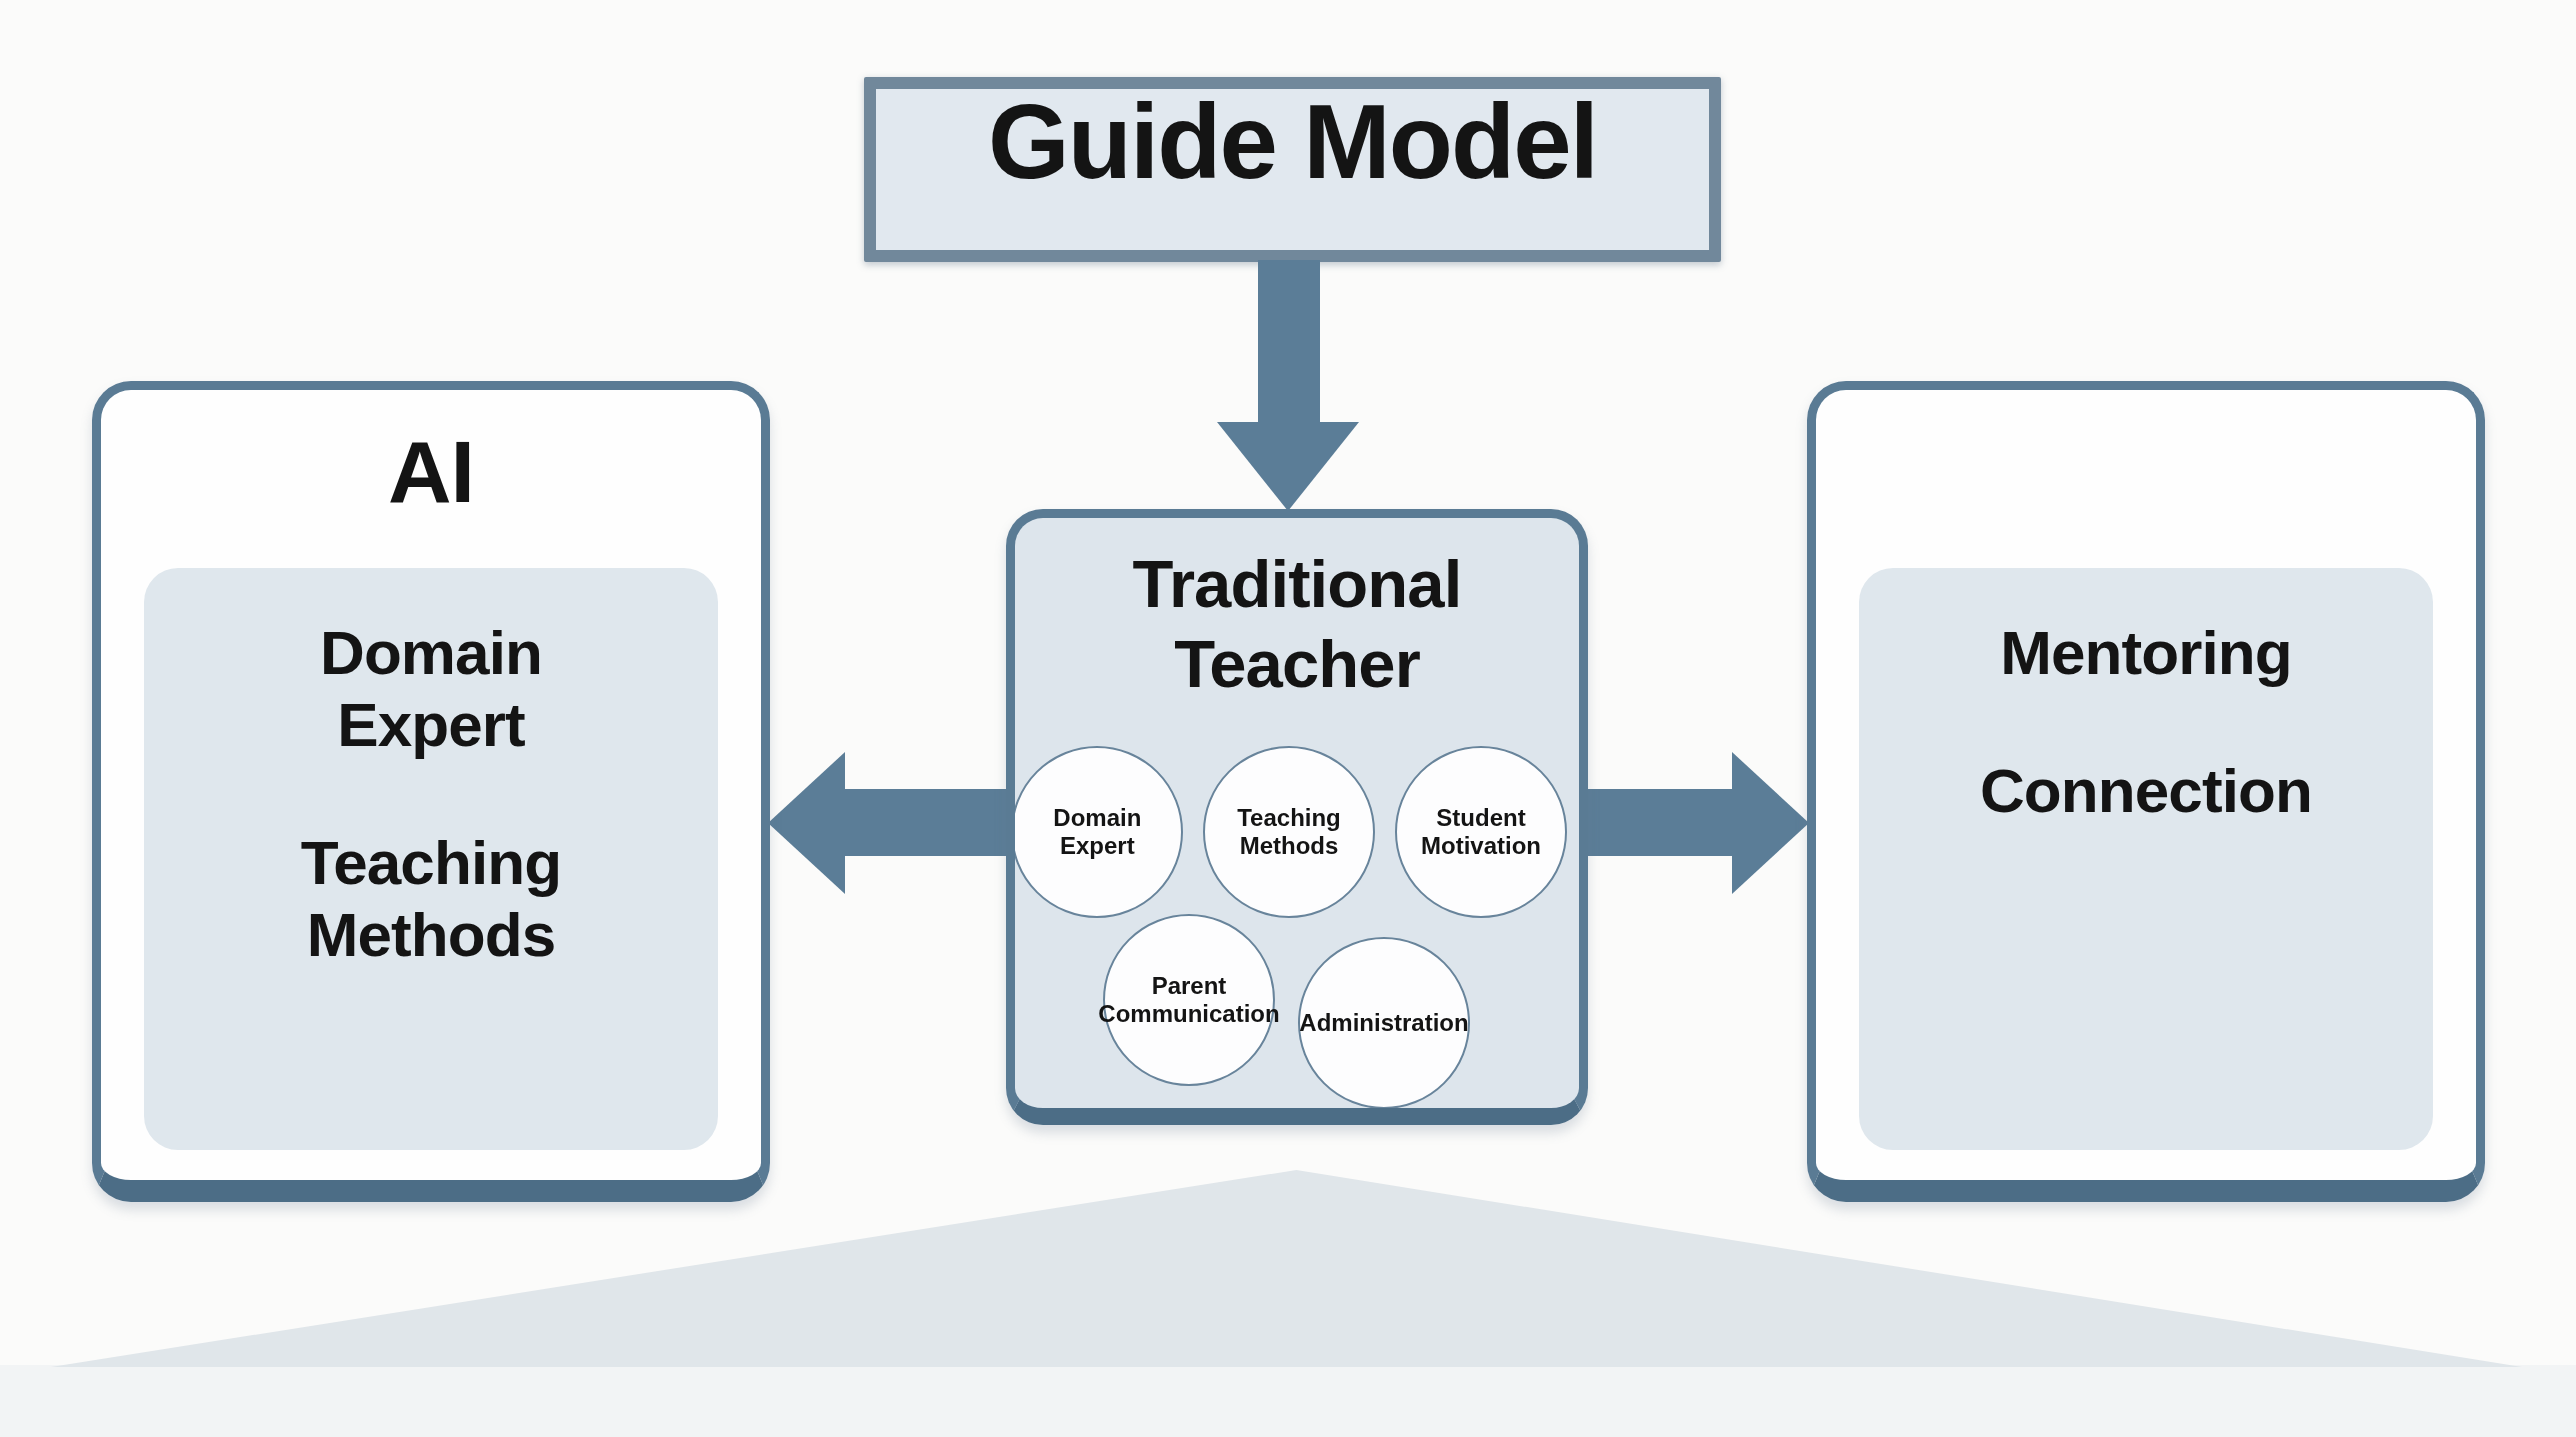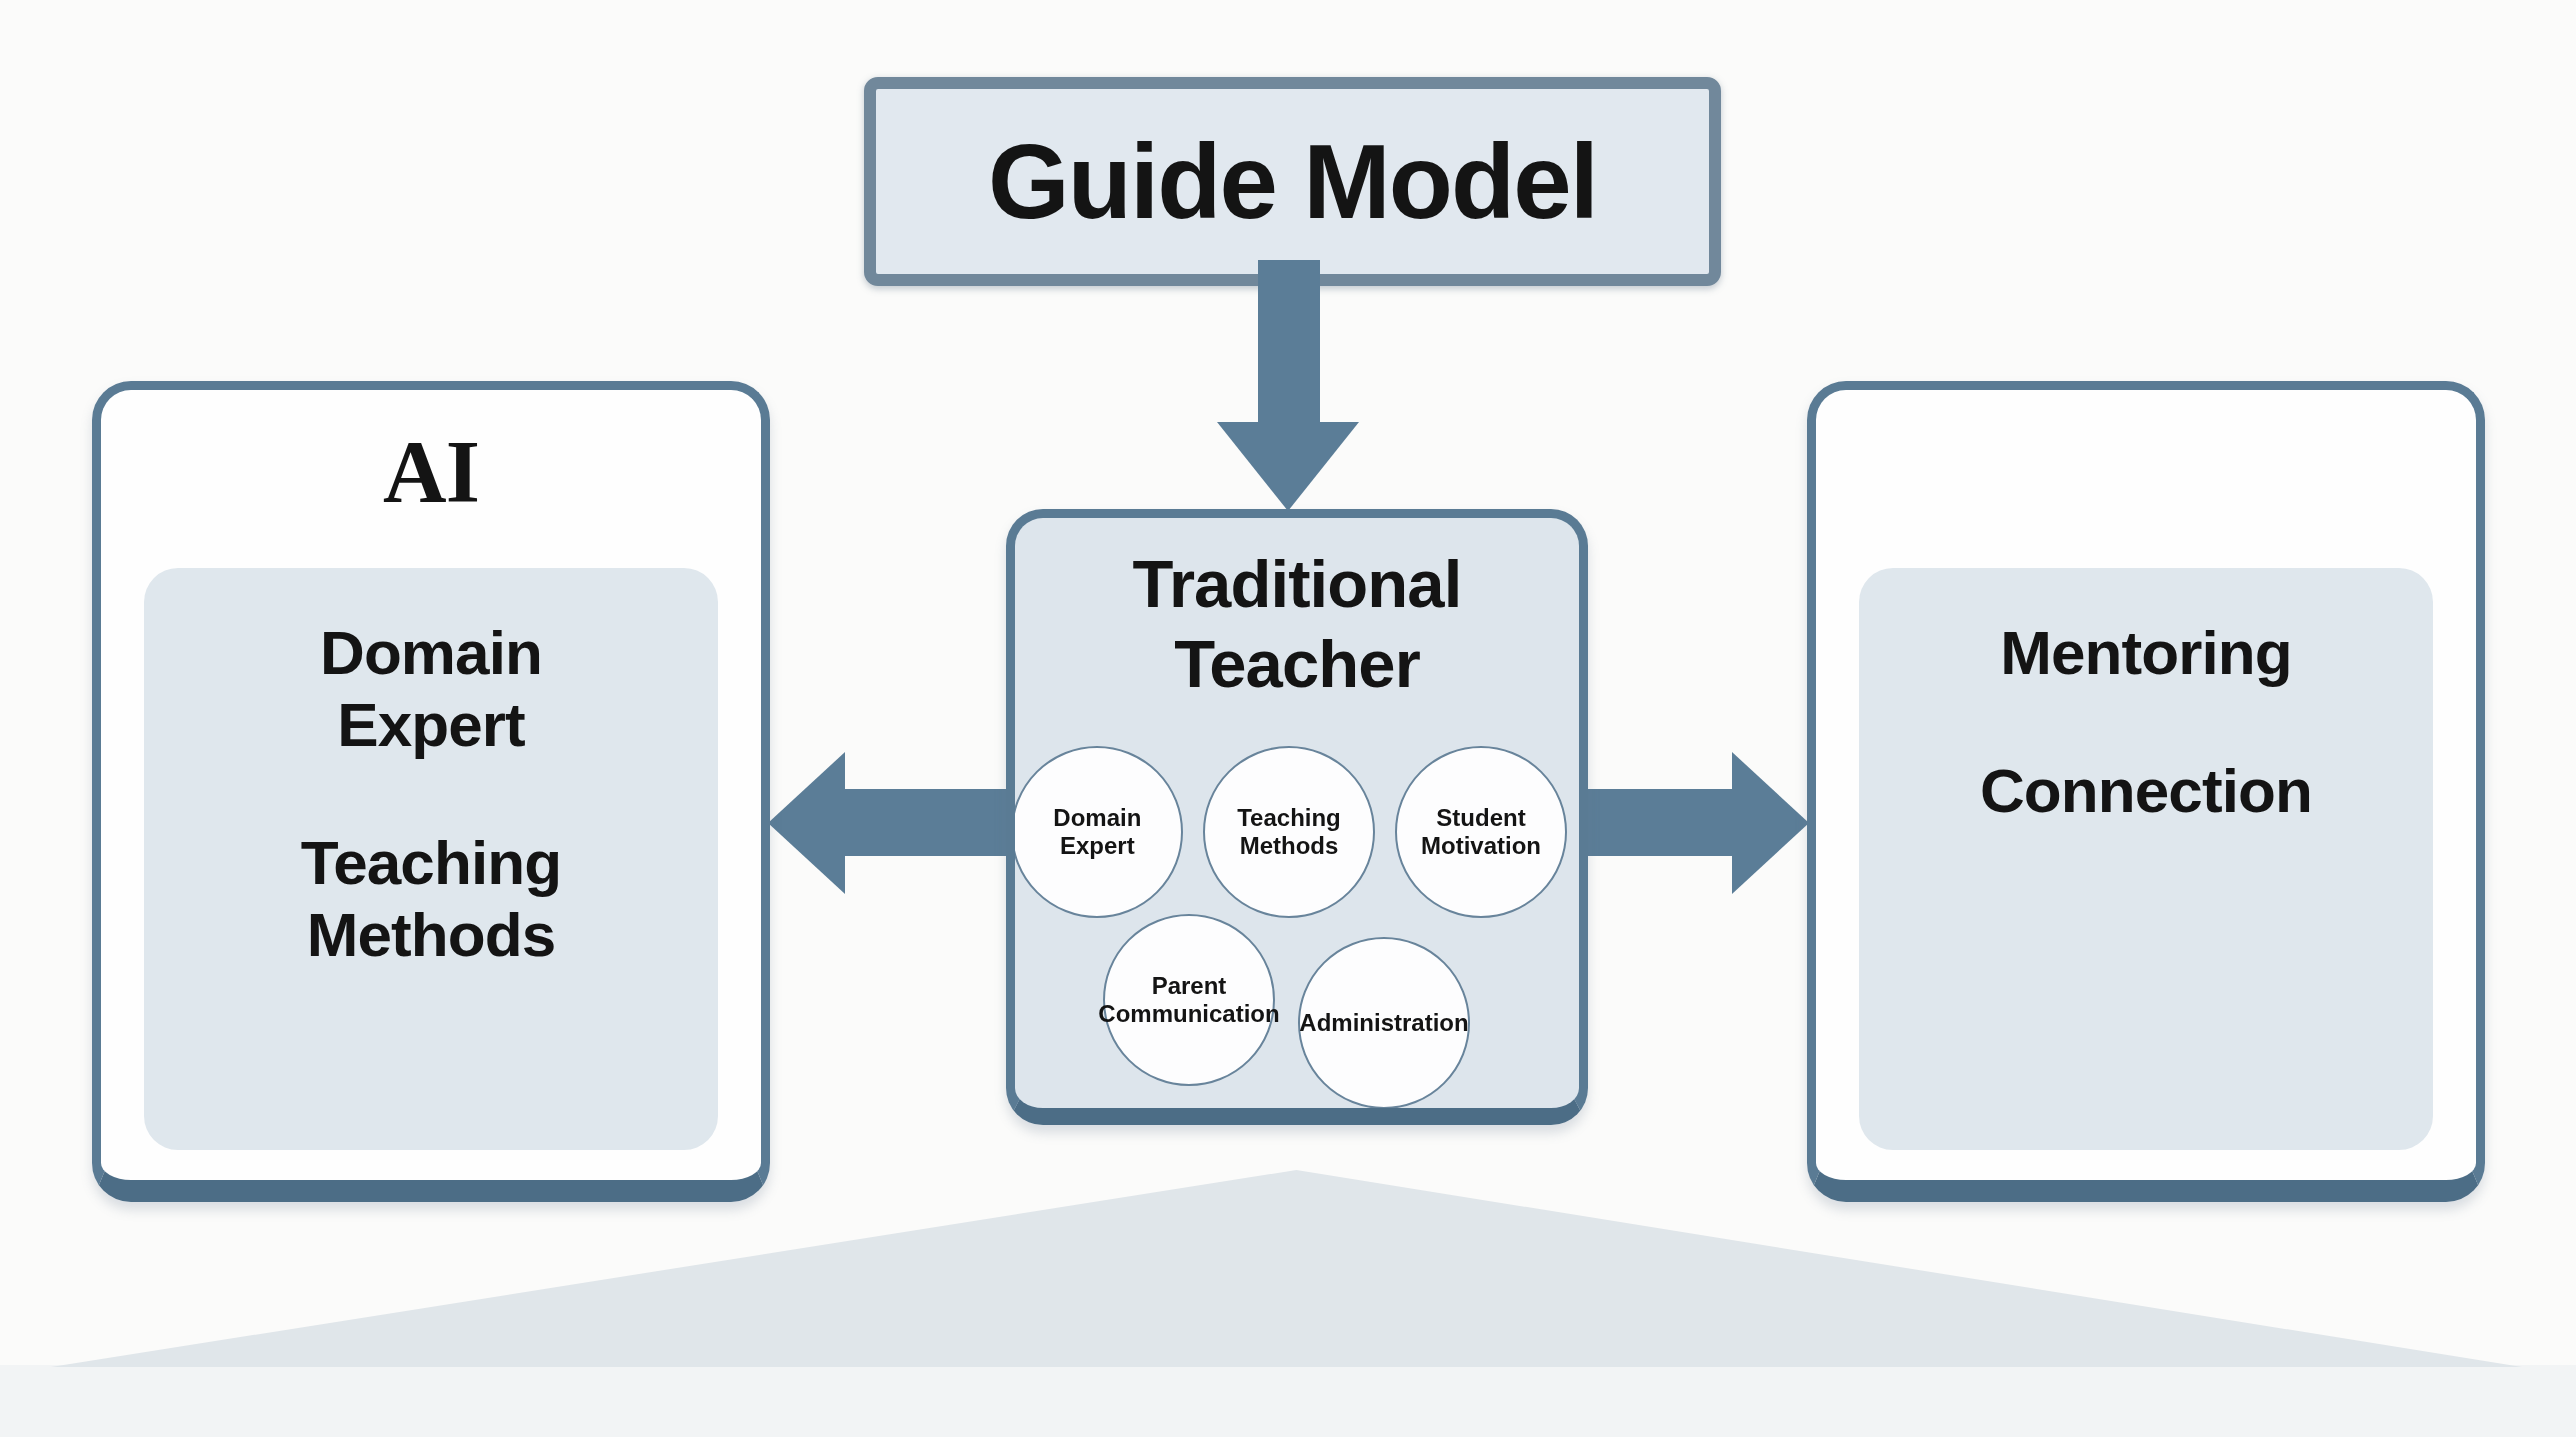--- a/index.html
+++ b/index.html
@@ -18,23 +18,23 @@
   
   .bottom-strip{position:absolute;left:0;top:1365px;width:2576px;height:73px;background:var(--bottom-strip);}
   .bg-triangle{
     position:absolute;left:51px;top:1170px;width:2471px;height:197px;
     background:var(--triangle);
     clip-path:polygon(50.4% 0%,100% 100%,0% 100%);
   }
 
   
   .title-box{
-    position:absolute;left:864px;top:77px;width:857px;height:209px;box-sizing:border-box;
-    background:var(--title-panel);border:12px solid #71889b;border-radius:14px;
-    display:flex;align-items:center;justify-content:center;
+    position:absolute;left:864px;top:77px;width:857px;height:185px;box-sizing:border-box;
+    background:var(--title-panel);border:12px solid #71889b;border-radius:2px;
+    display:flex;align-items:flex-start;justify-content:center;
     box-shadow:0 2.8px 7.5px rgba(90,110,130,.35);
   }
   .title-box span{font-size:105px;letter-spacing:-1.9px;line-height:1;}
 
   
   .arrow,.arrow *{position:absolute;}
   .arrow-down{left:1217px;top:260px;width:142px;height:251px;}
   .arrow-down .shaft{left:41px;top:0;width:62px;height:164px;background:var(--arrow);}
   .arrow-down .head{left:0;top:162px;width:0;height:0;
     border-left:71px solid transparent;border-right:71px solid transparent;border-top:89px solid var(--arrow);}
@@ -48,21 +48,21 @@
     border-top:71px solid transparent;border-bottom:71px solid transparent;border-left:77px solid var(--arrow);}
 
   
   .side-box{
     position:absolute;top:381px;width:678px;height:821px;box-sizing:border-box;
     background:var(--surface);border:9.4px solid var(--stroke);border-bottom:22.5px solid var(--stroke-dark);
     border-radius:39px;box-shadow:0 7.5px 11.2px rgba(100,120,140,.22);
   }
   .side-box.ai{left:92px;}
   .side-box.guide{left:1807px;}
-  .side-box h2{margin:34px 0 0 0;text-align:center;font-size:88px;line-height:1.1;letter-spacing:-0.9px;font-family:Liberation Serif, serif;}
+  .side-box h2{margin:34px 0 0 0;text-align:center;font-size:88px;line-height:1.1;letter-spacing:-0.9px;}
   .side-panel{
     position:absolute;left:43px;right:43px;top:178px;height:582px;
     background:var(--panel);border-radius:34px;
     display:flex;flex-direction:column;align-items:center;
     padding-top:49px;gap:66px;box-sizing:border-box;
   }
   .side-panel .item{font-size:62px;line-height:1.16;text-align:center;max-width:393px;letter-spacing:-0.9px;}
 
   
   .center-box{

